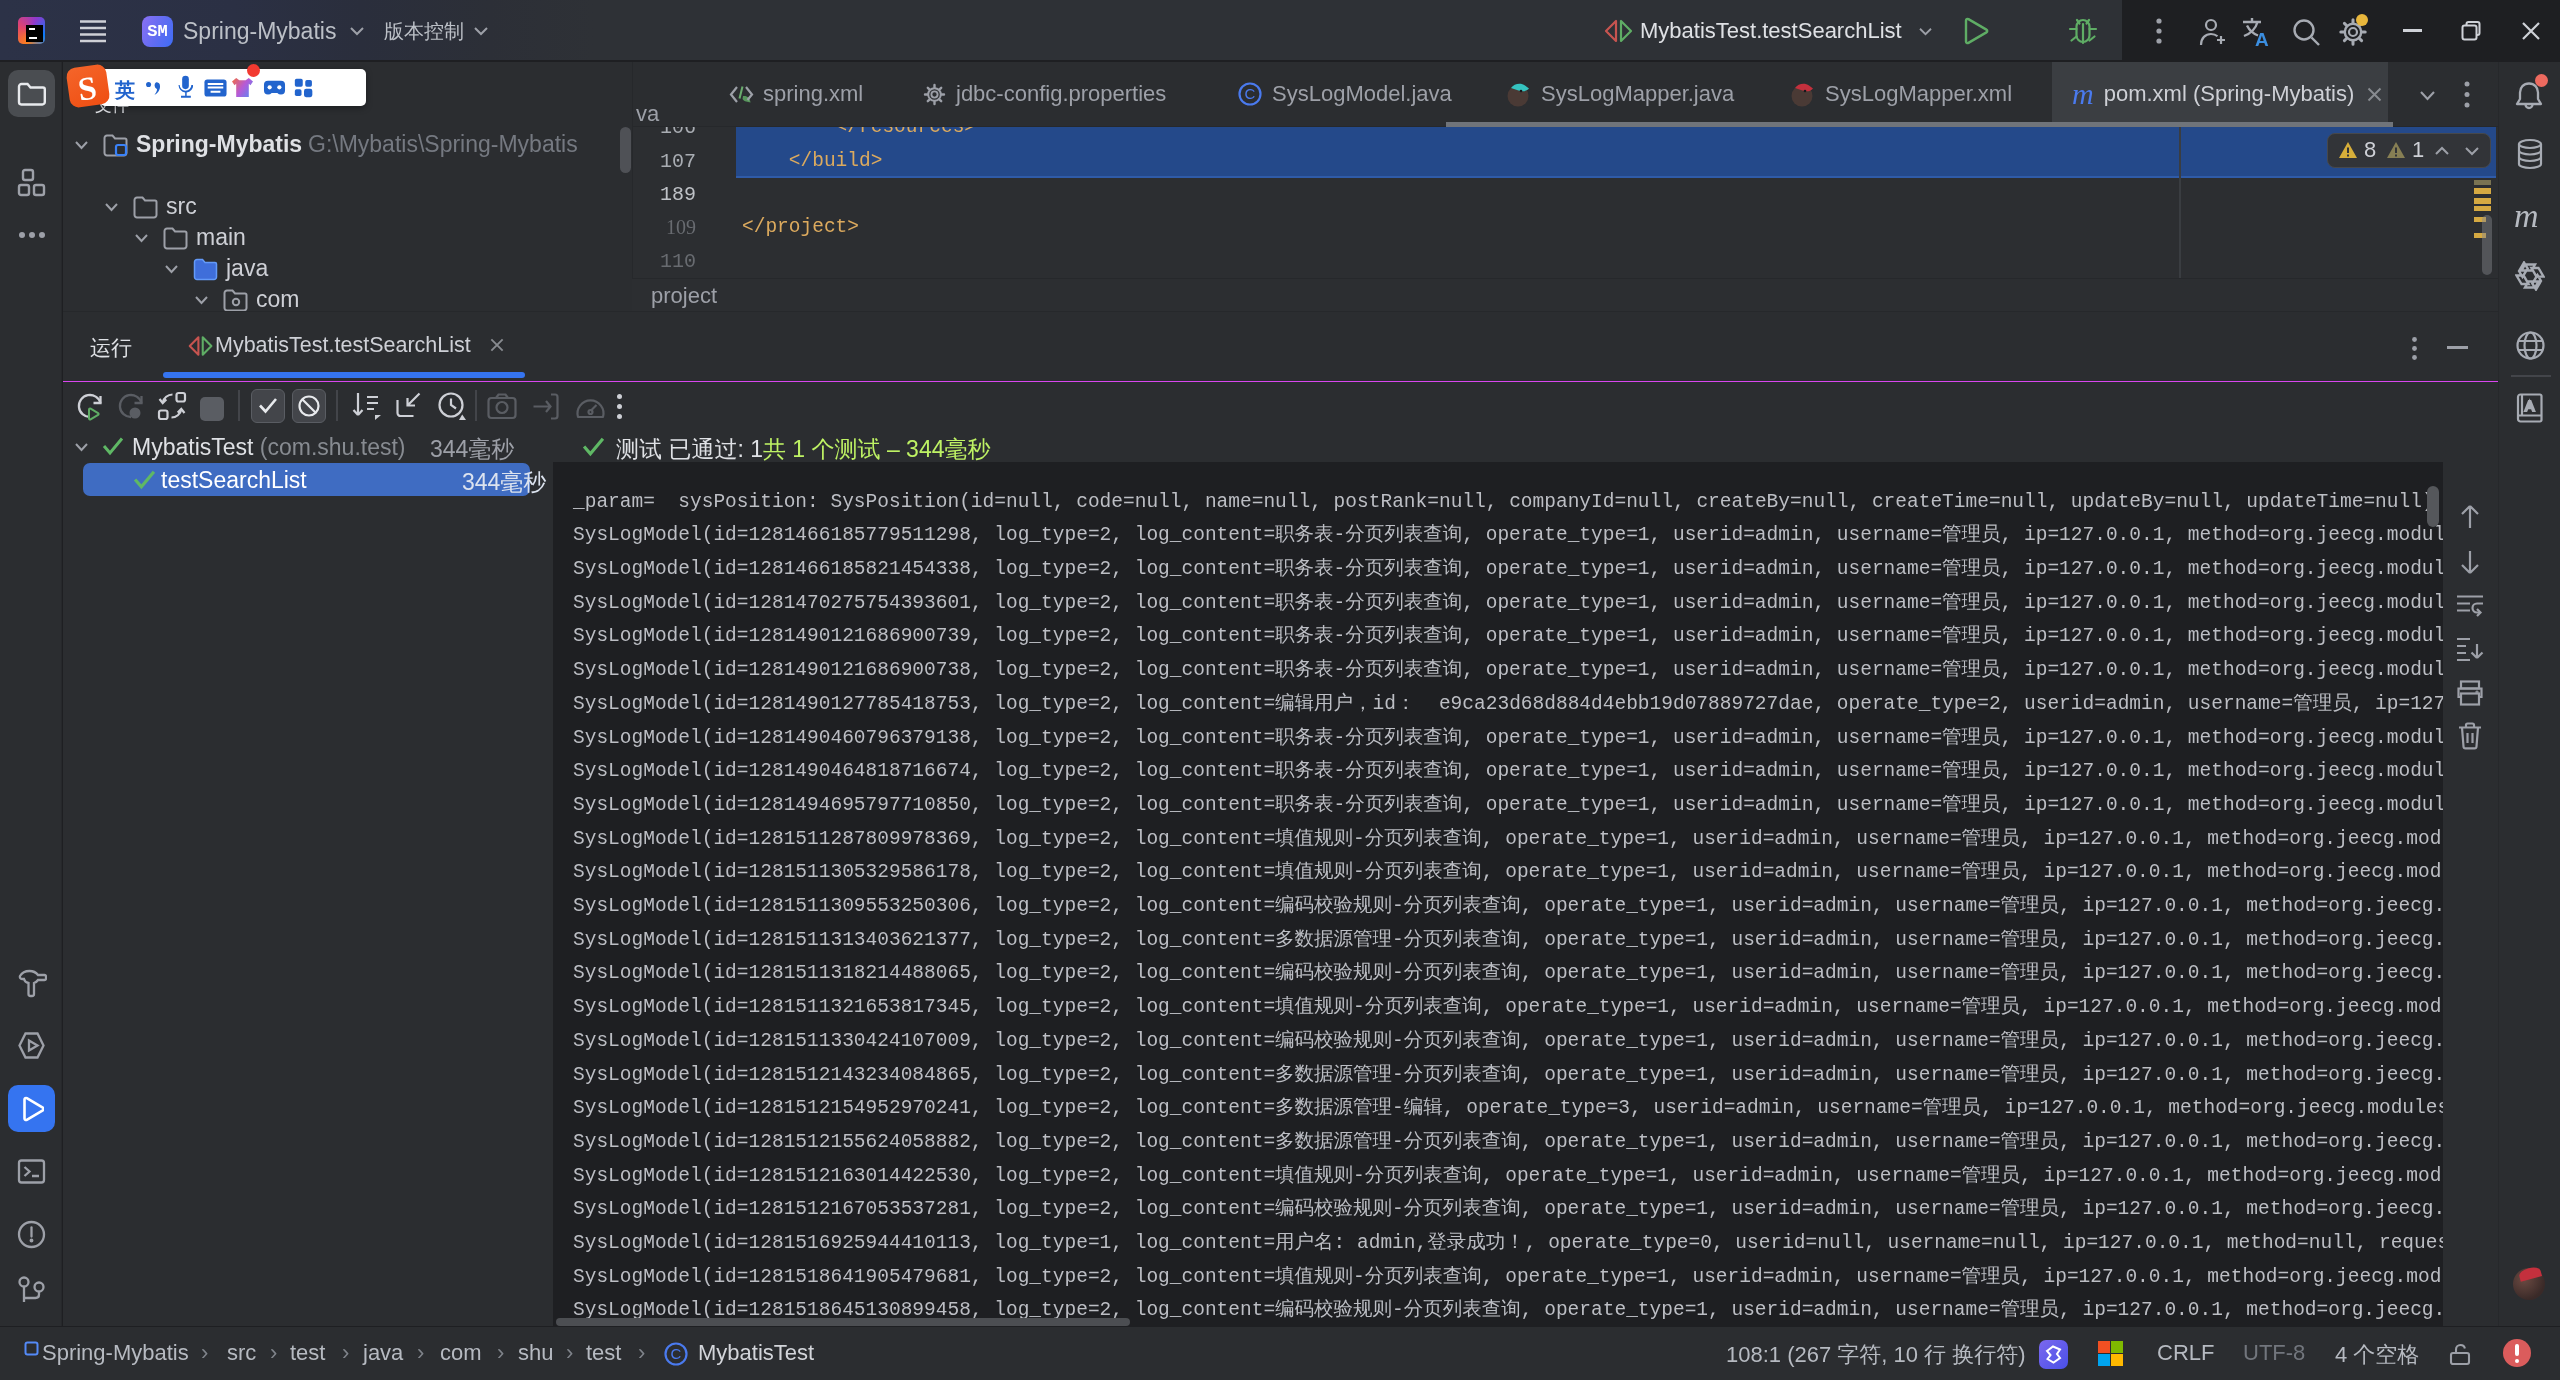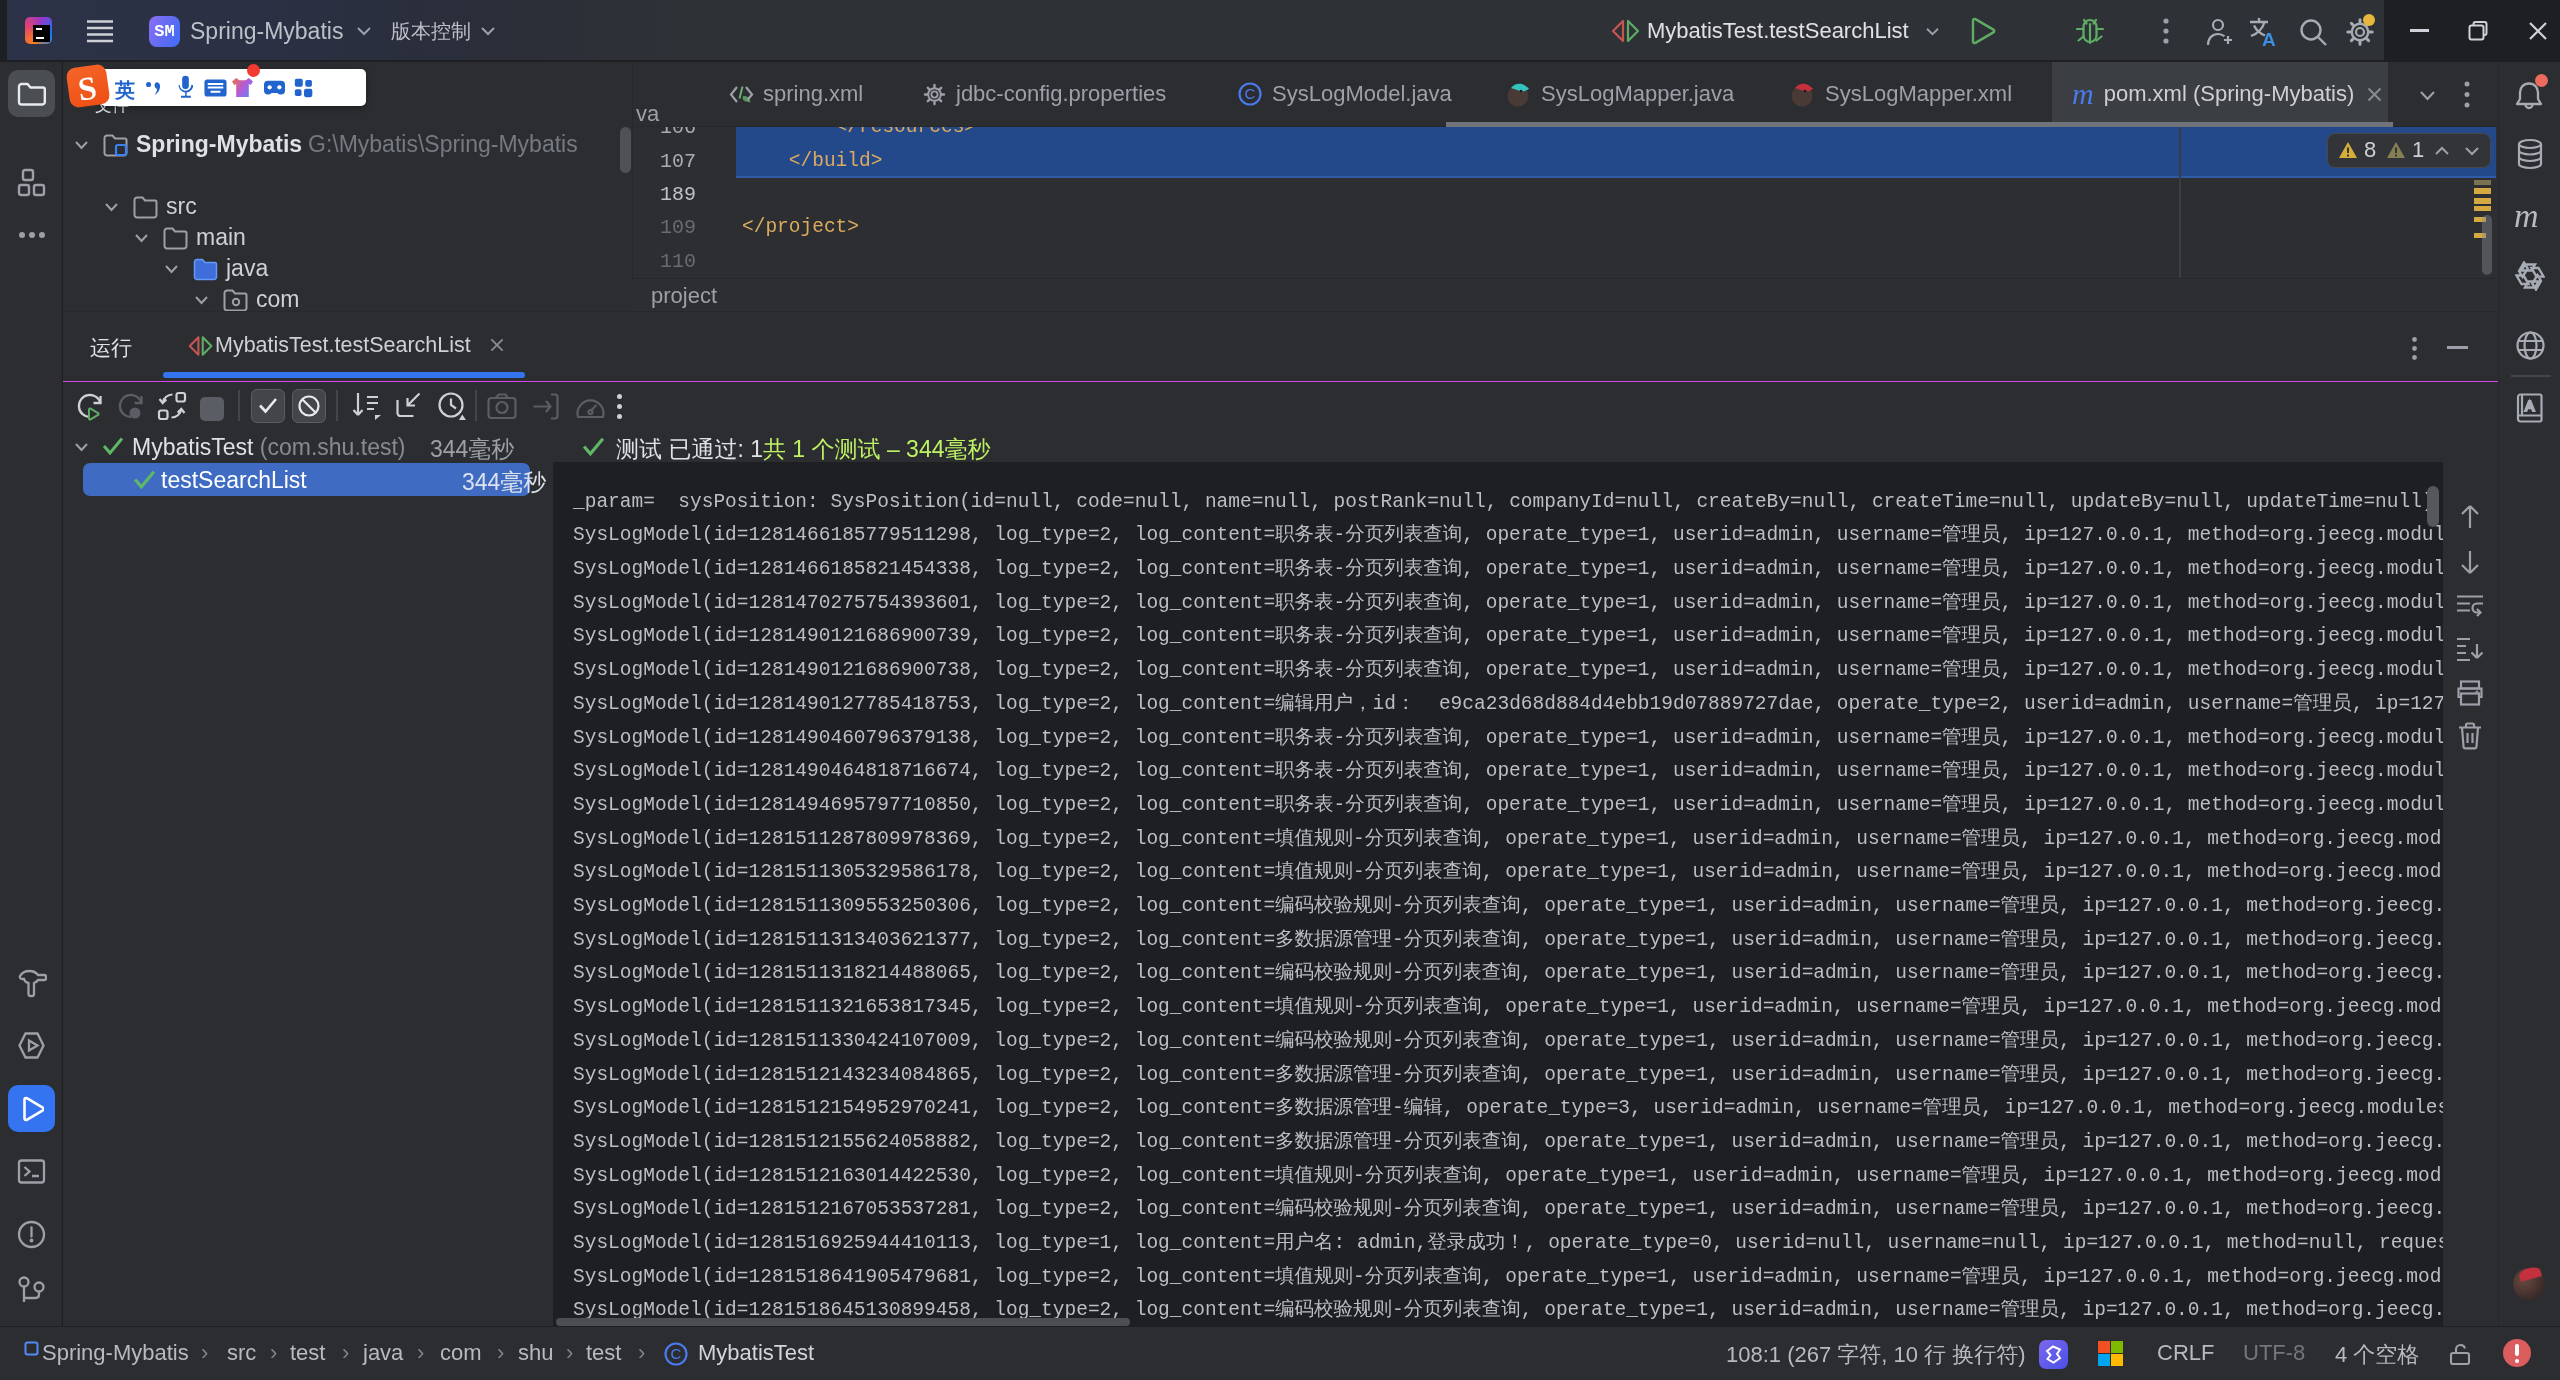--- a/index.html
+++ b/index.html
@@ -3,21 +3,21 @@
 <meta charset="utf-8">
 <style>
 * { margin:0; padding:0; box-sizing:border-box; }
 html,body { width:2560px; height:1380px; overflow:hidden; background:#1e1f22; }
 body { font-family:"Liberation Sans", sans-serif; }
 #app { position:absolute; left:0; top:0; width:2560px; height:1380px; }
 .abs { position:absolute; }
 svg { display:block; }
 
 
-#titlebar { left:7px; top:0; width:2377px; height:62px;
+#titlebar { left:0; top:0; width:2122px; height:62px;
   background:linear-gradient(90deg,#2c3247 0%,#2b3044 11%,#2a2e3c 17%,#2c2f37 23%,#2e3136 28%,#2e3136 100%);
   border-bottom:2px solid #1e1f22; }
 .tb-item { position:absolute; top:0; height:62px; display:flex; align-items:center; color:#b6bac1; font-size:23px; }
 
 
 #leftstripe { left:0; top:62px; width:62px; height:1264px; background:#2b2d30; border-right:1.5px solid #26282b; }
 #rightstripe { left:2498px; top:62px; width:62px; height:1264px; background:#2b2d30; border-left:1.5px solid #26282b; }
 
 
 #project { left:63px; top:62px; width:569px; height:250px; background:#2b2d30; overflow:hidden; }
@@ -363,21 +363,21 @@
   </div>
   <div id="editor" class="abs">
 
     <div class="abs" style="left:0;top:0;width:1863px;height:51px;background:#24498a;"></div>
     <div class="abs" style="left:103px;top:48.5px;width:1760px;height:2.5px;background:#2f5ba8;"></div>
     <div class="abs" style="left:0;top:0;width:103px;height:51px;background:#2c2e31;"></div>
 
     <div class="lnum" style="left:0;top:-15.8px;color:#a9adb3;">106</div>
     <div class="lnum" style="left:0;top:17.6px;color:#a9adb3;">107</div>
     <div class="lnum" style="left:0;top:51px;color:#bfc2c7;">189</div>
-    <div class="lnum" style="left:0;top:84.4px;">109</div>
+    <div class="lnum" style="left:0;top:84.4px;font-family:Liberation Serif, serif;">109</div>
     <div class="lnum" style="left:0;top:117.8px;">110</div>
 
     <div class="code" style="left:109px;top:-15.8px;">        &lt;/resources&gt;</div>
     <div class="code" style="left:109px;top:17.6px;">    &lt;/build&gt;</div>
     <div class="code" style="left:109px;top:84.4px;">&lt;/project&gt;</div>
 
     <div class="abs" style="left:1546px;top:0;width:1.5px;height:151px;background:#3a3d41;"></div>
 
     <div class="abs" style="left:1694px;top:6px;width:164px;height:35px;background:#323438;border:1.5px solid #46484c;border-radius:8px;">
       <svg class="abs" style="left:10px;top:7px" width="20" height="18" viewBox="0 0 20 18">

